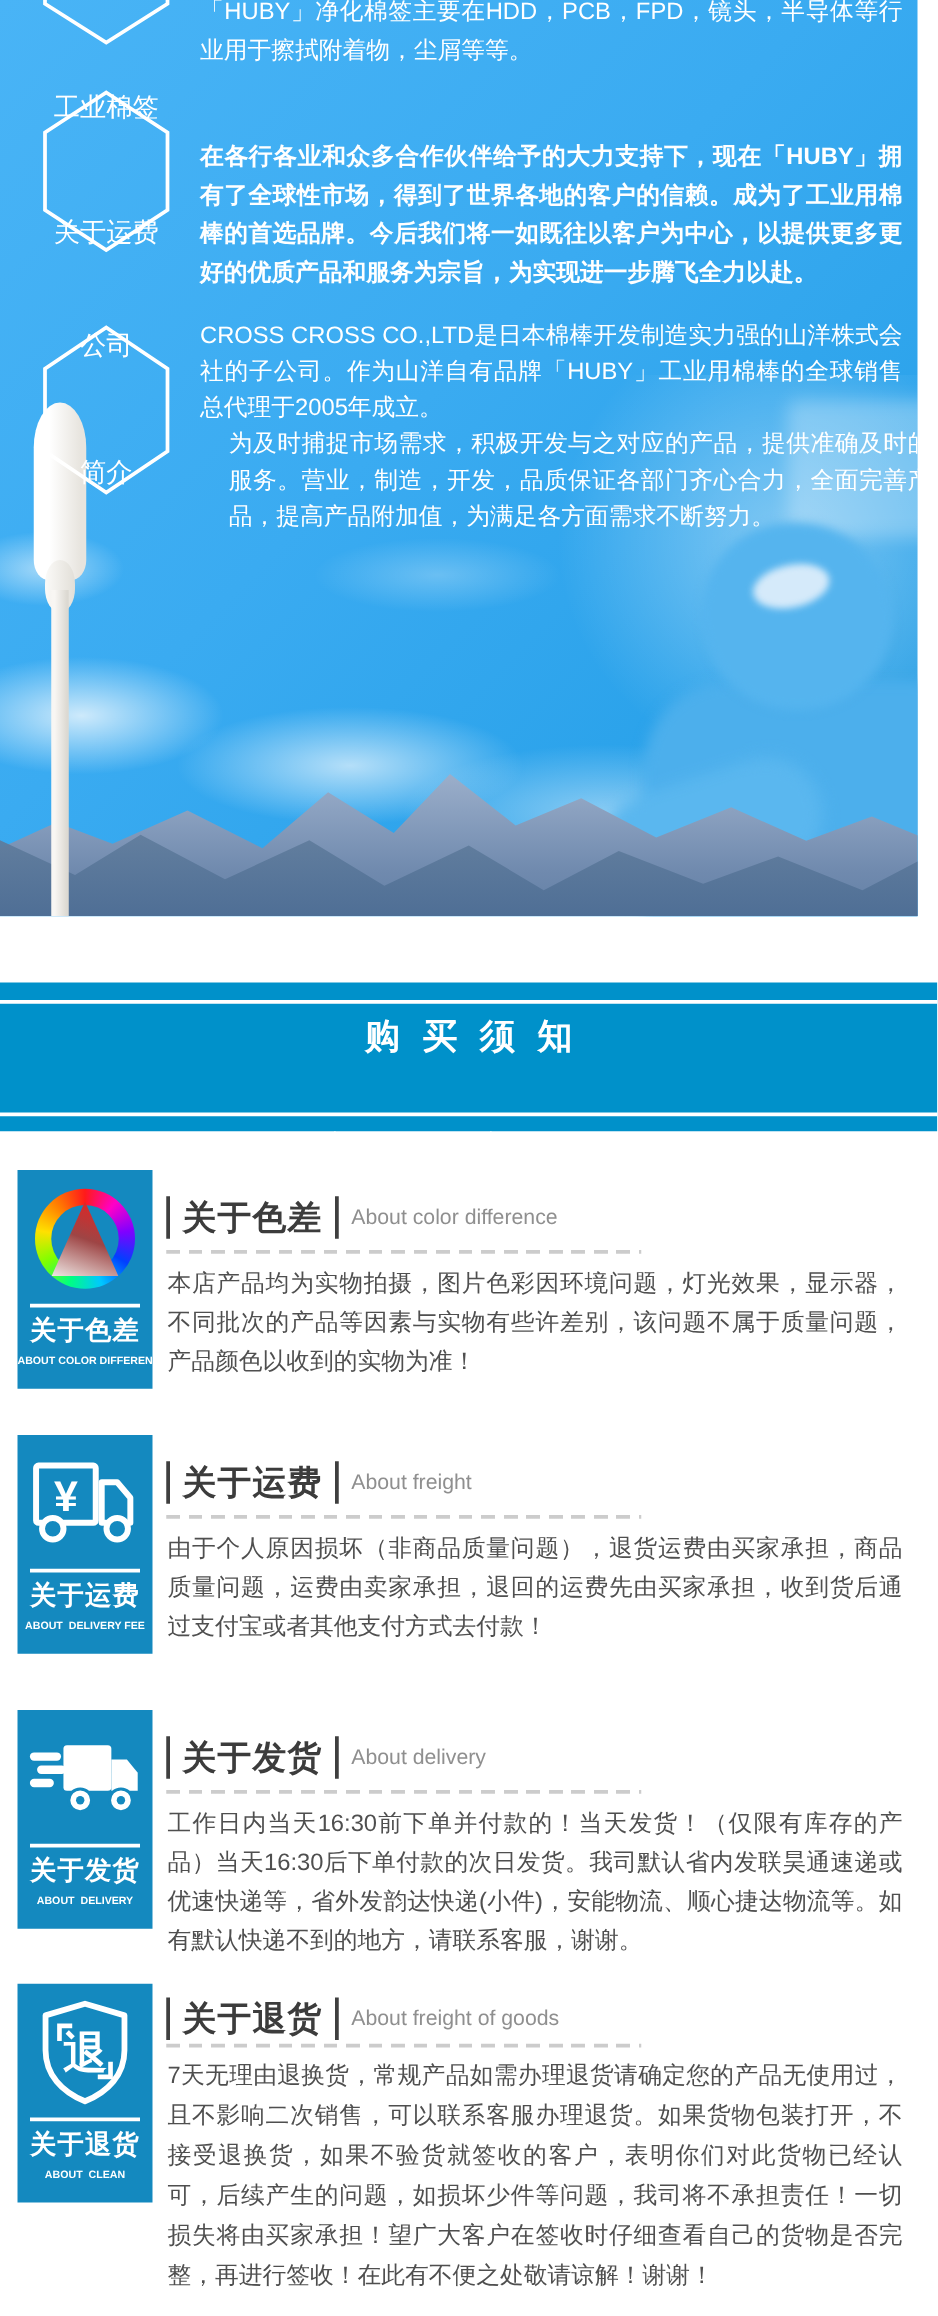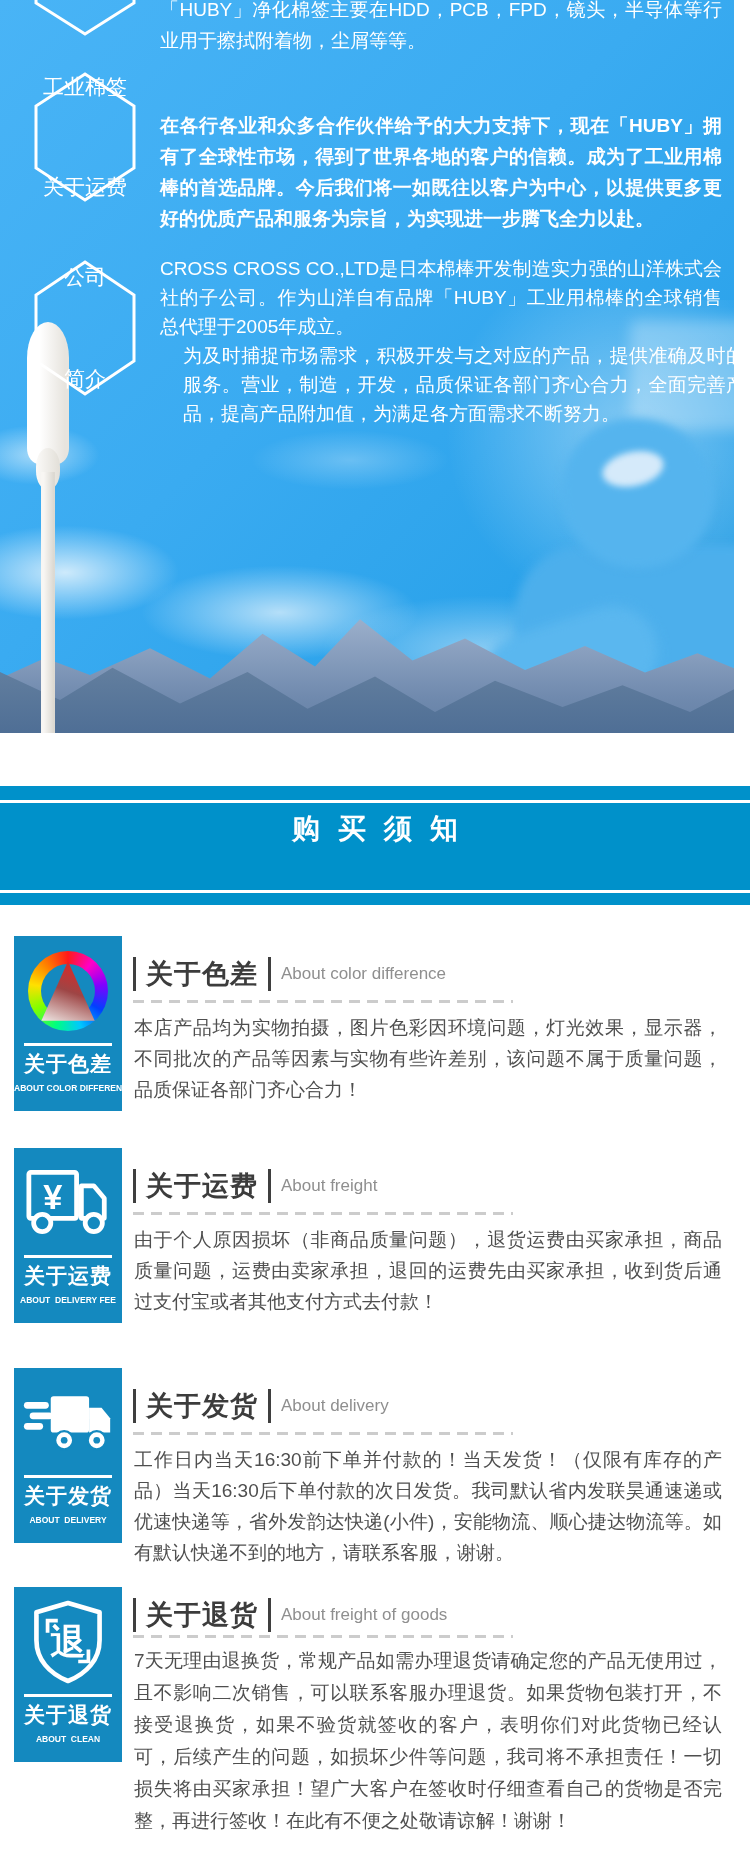--- a/index.html
+++ b/index.html
@@ -164,21 +164,21 @@
       <div class="badge-cn">关于色差</div>
       <div class="badge-en">ABOUT COLOR DIFFERENCE</div>
     </div>
     <div class="block-title">
       <span class="vbar"></span>
       <span class="title-cn">关于色差</span>
       <span class="vbar"></span>
       <span class="title-en">About color difference</span>
     </div>
     <div class="dash"></div>
-    <div class="block-body">本店产品均为实物拍摄，图片色彩因环境问题，灯光效果，显示器，不同批次的产品等因素与实物有些许差别，该问题不属于质量问题，品质保证各部门齐心合力！</div>
+    <div class="block-body">本店产品均为实物拍摄，图片色彩因环境问题，灯光效果，显示器，不同批次的产品等因素与实物有些许差别，该问题不属于质量问题，产品颜色以收到的实物为准！</div>
   </div>
 
   <div class="block b2">
     <div class="badge">
       <div class="badge-icon">
         <svg width="84" height="68" viewBox="0 0 88 70">
           <rect x="3" y="3" width="50" height="48" rx="2" fill="none" stroke="#fff" stroke-width="5"></rect>
           <text x="28" y="41" font-size="36" font-weight="bold" fill="#fff" text-anchor="middle">¥</text>
           <path d="M58 17 h13 l11 13 v21 h-24 z" fill="none" stroke="#fff" stroke-width="5" stroke-linejoin="round"></path>
           <circle cx="17" cy="56" r="9" fill="#1489bf" stroke="#fff" stroke-width="5"></circle>

